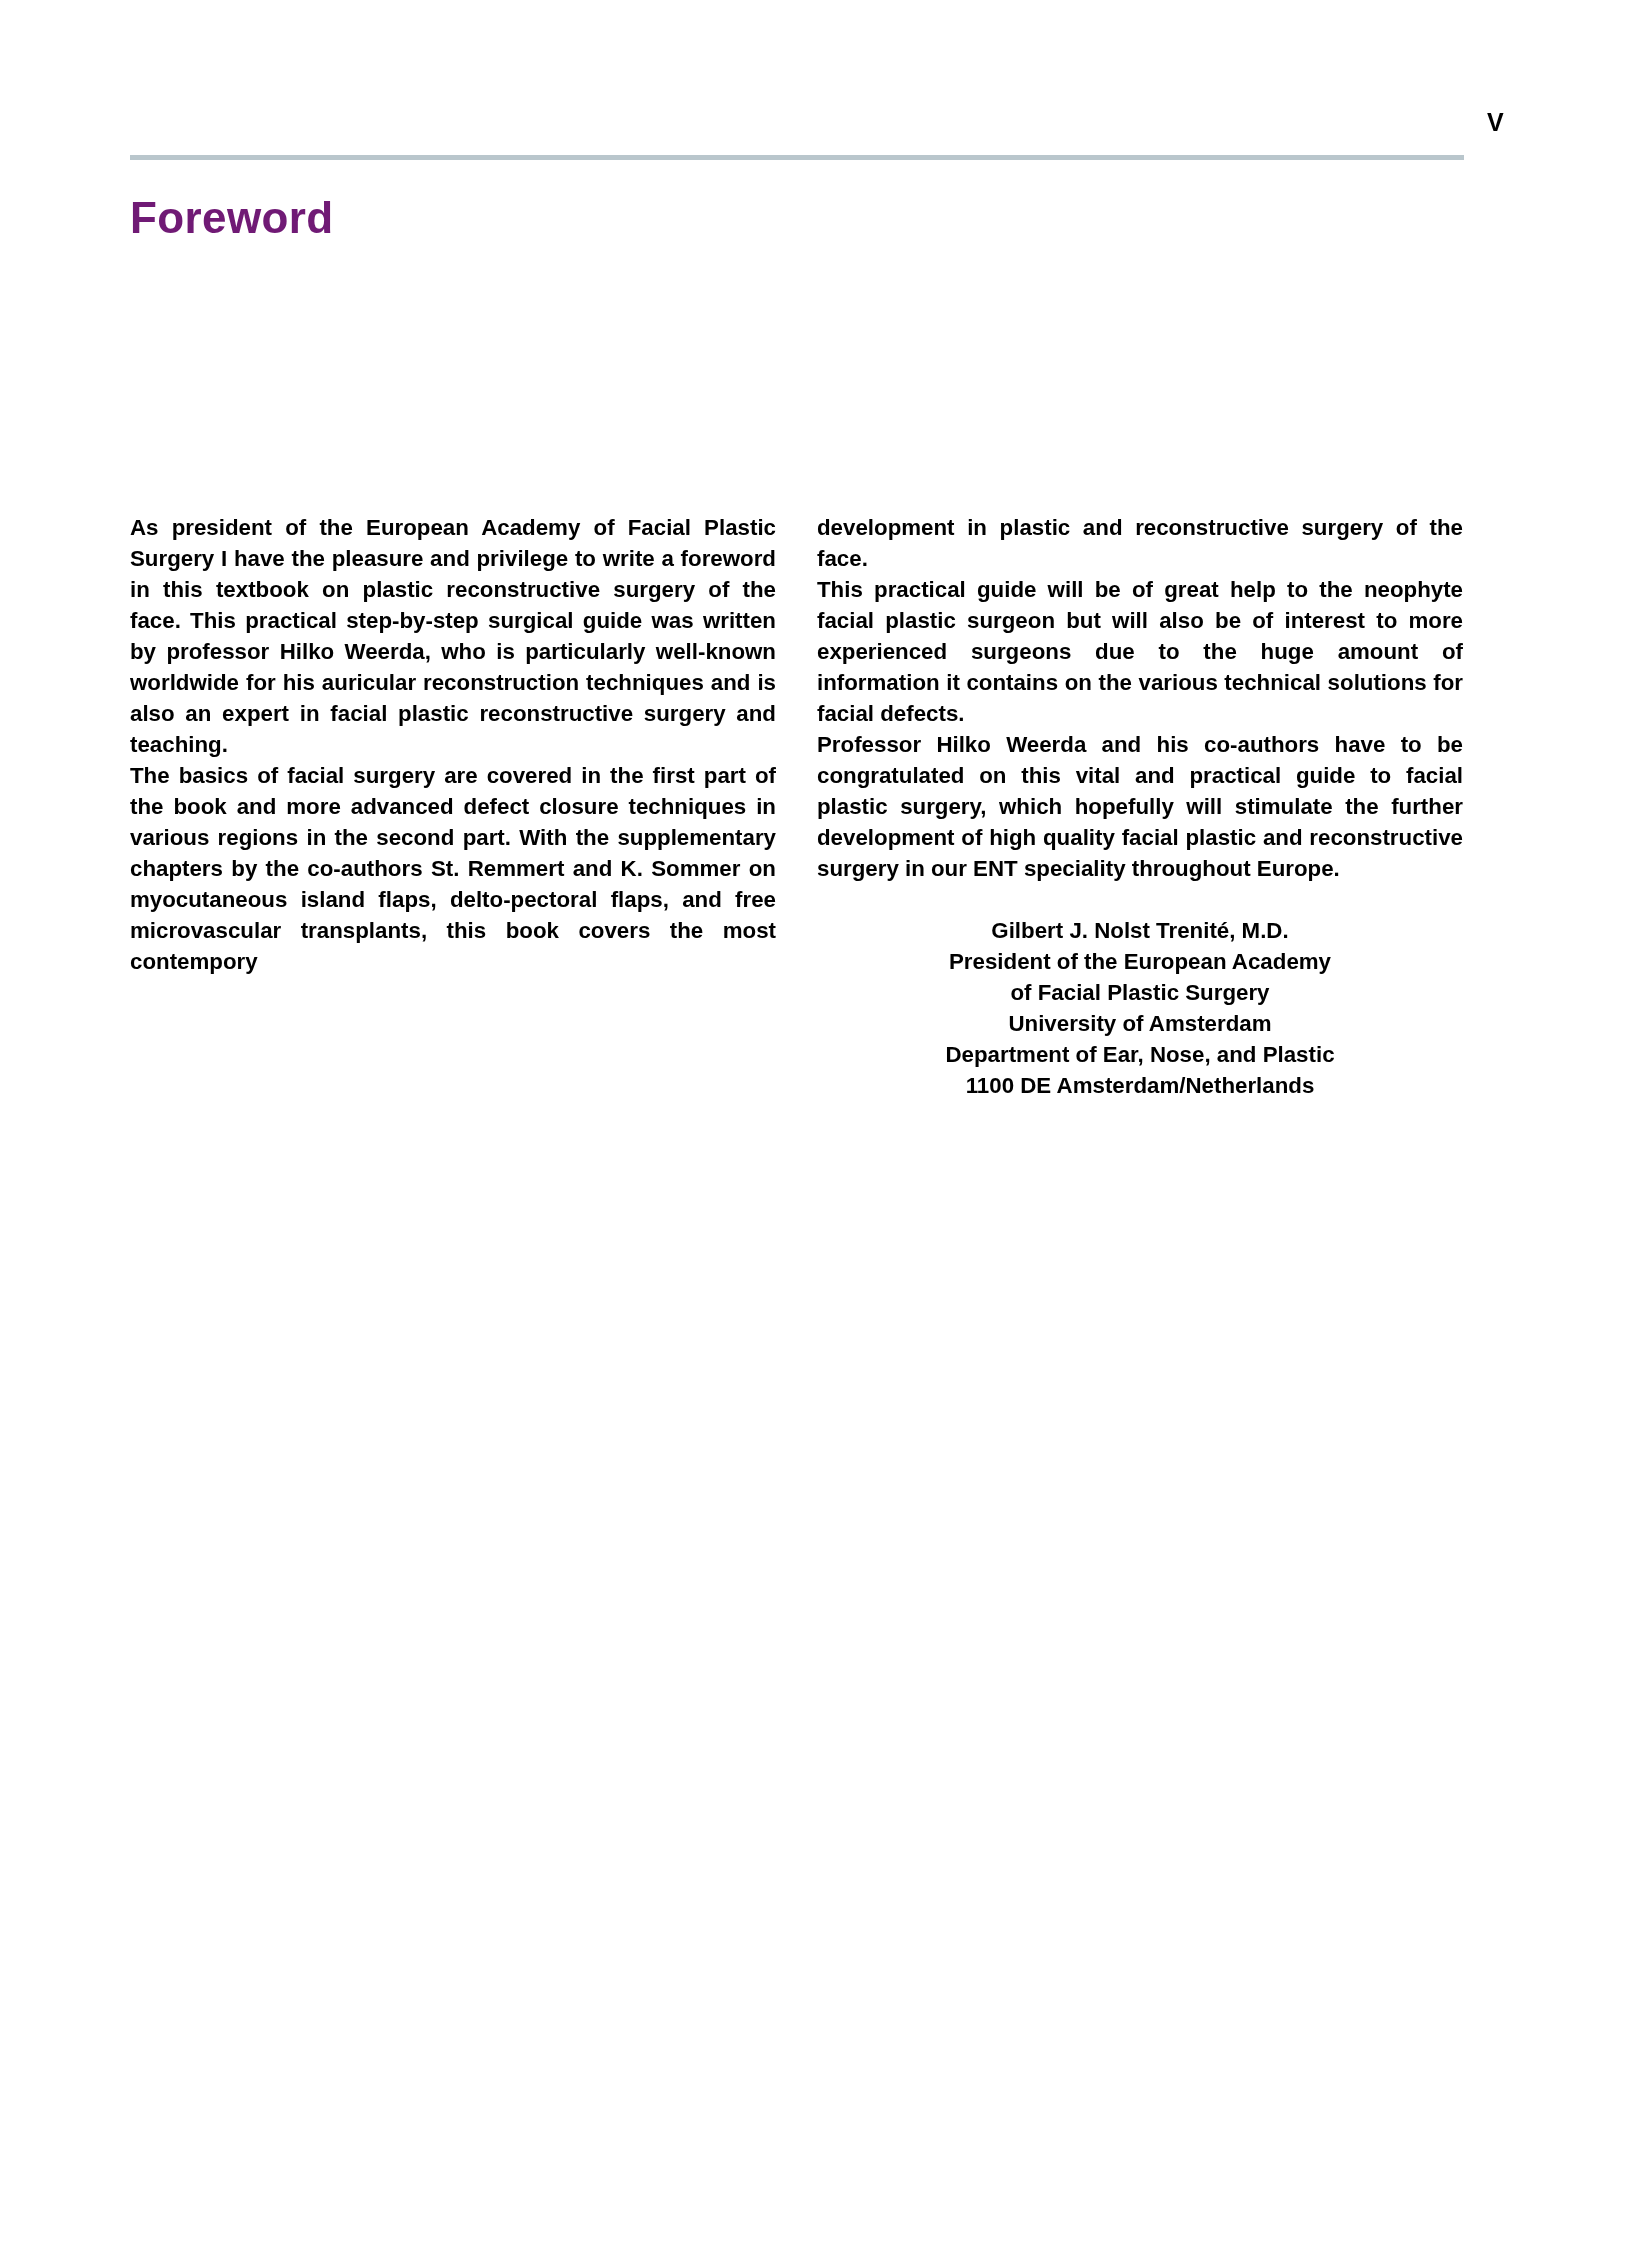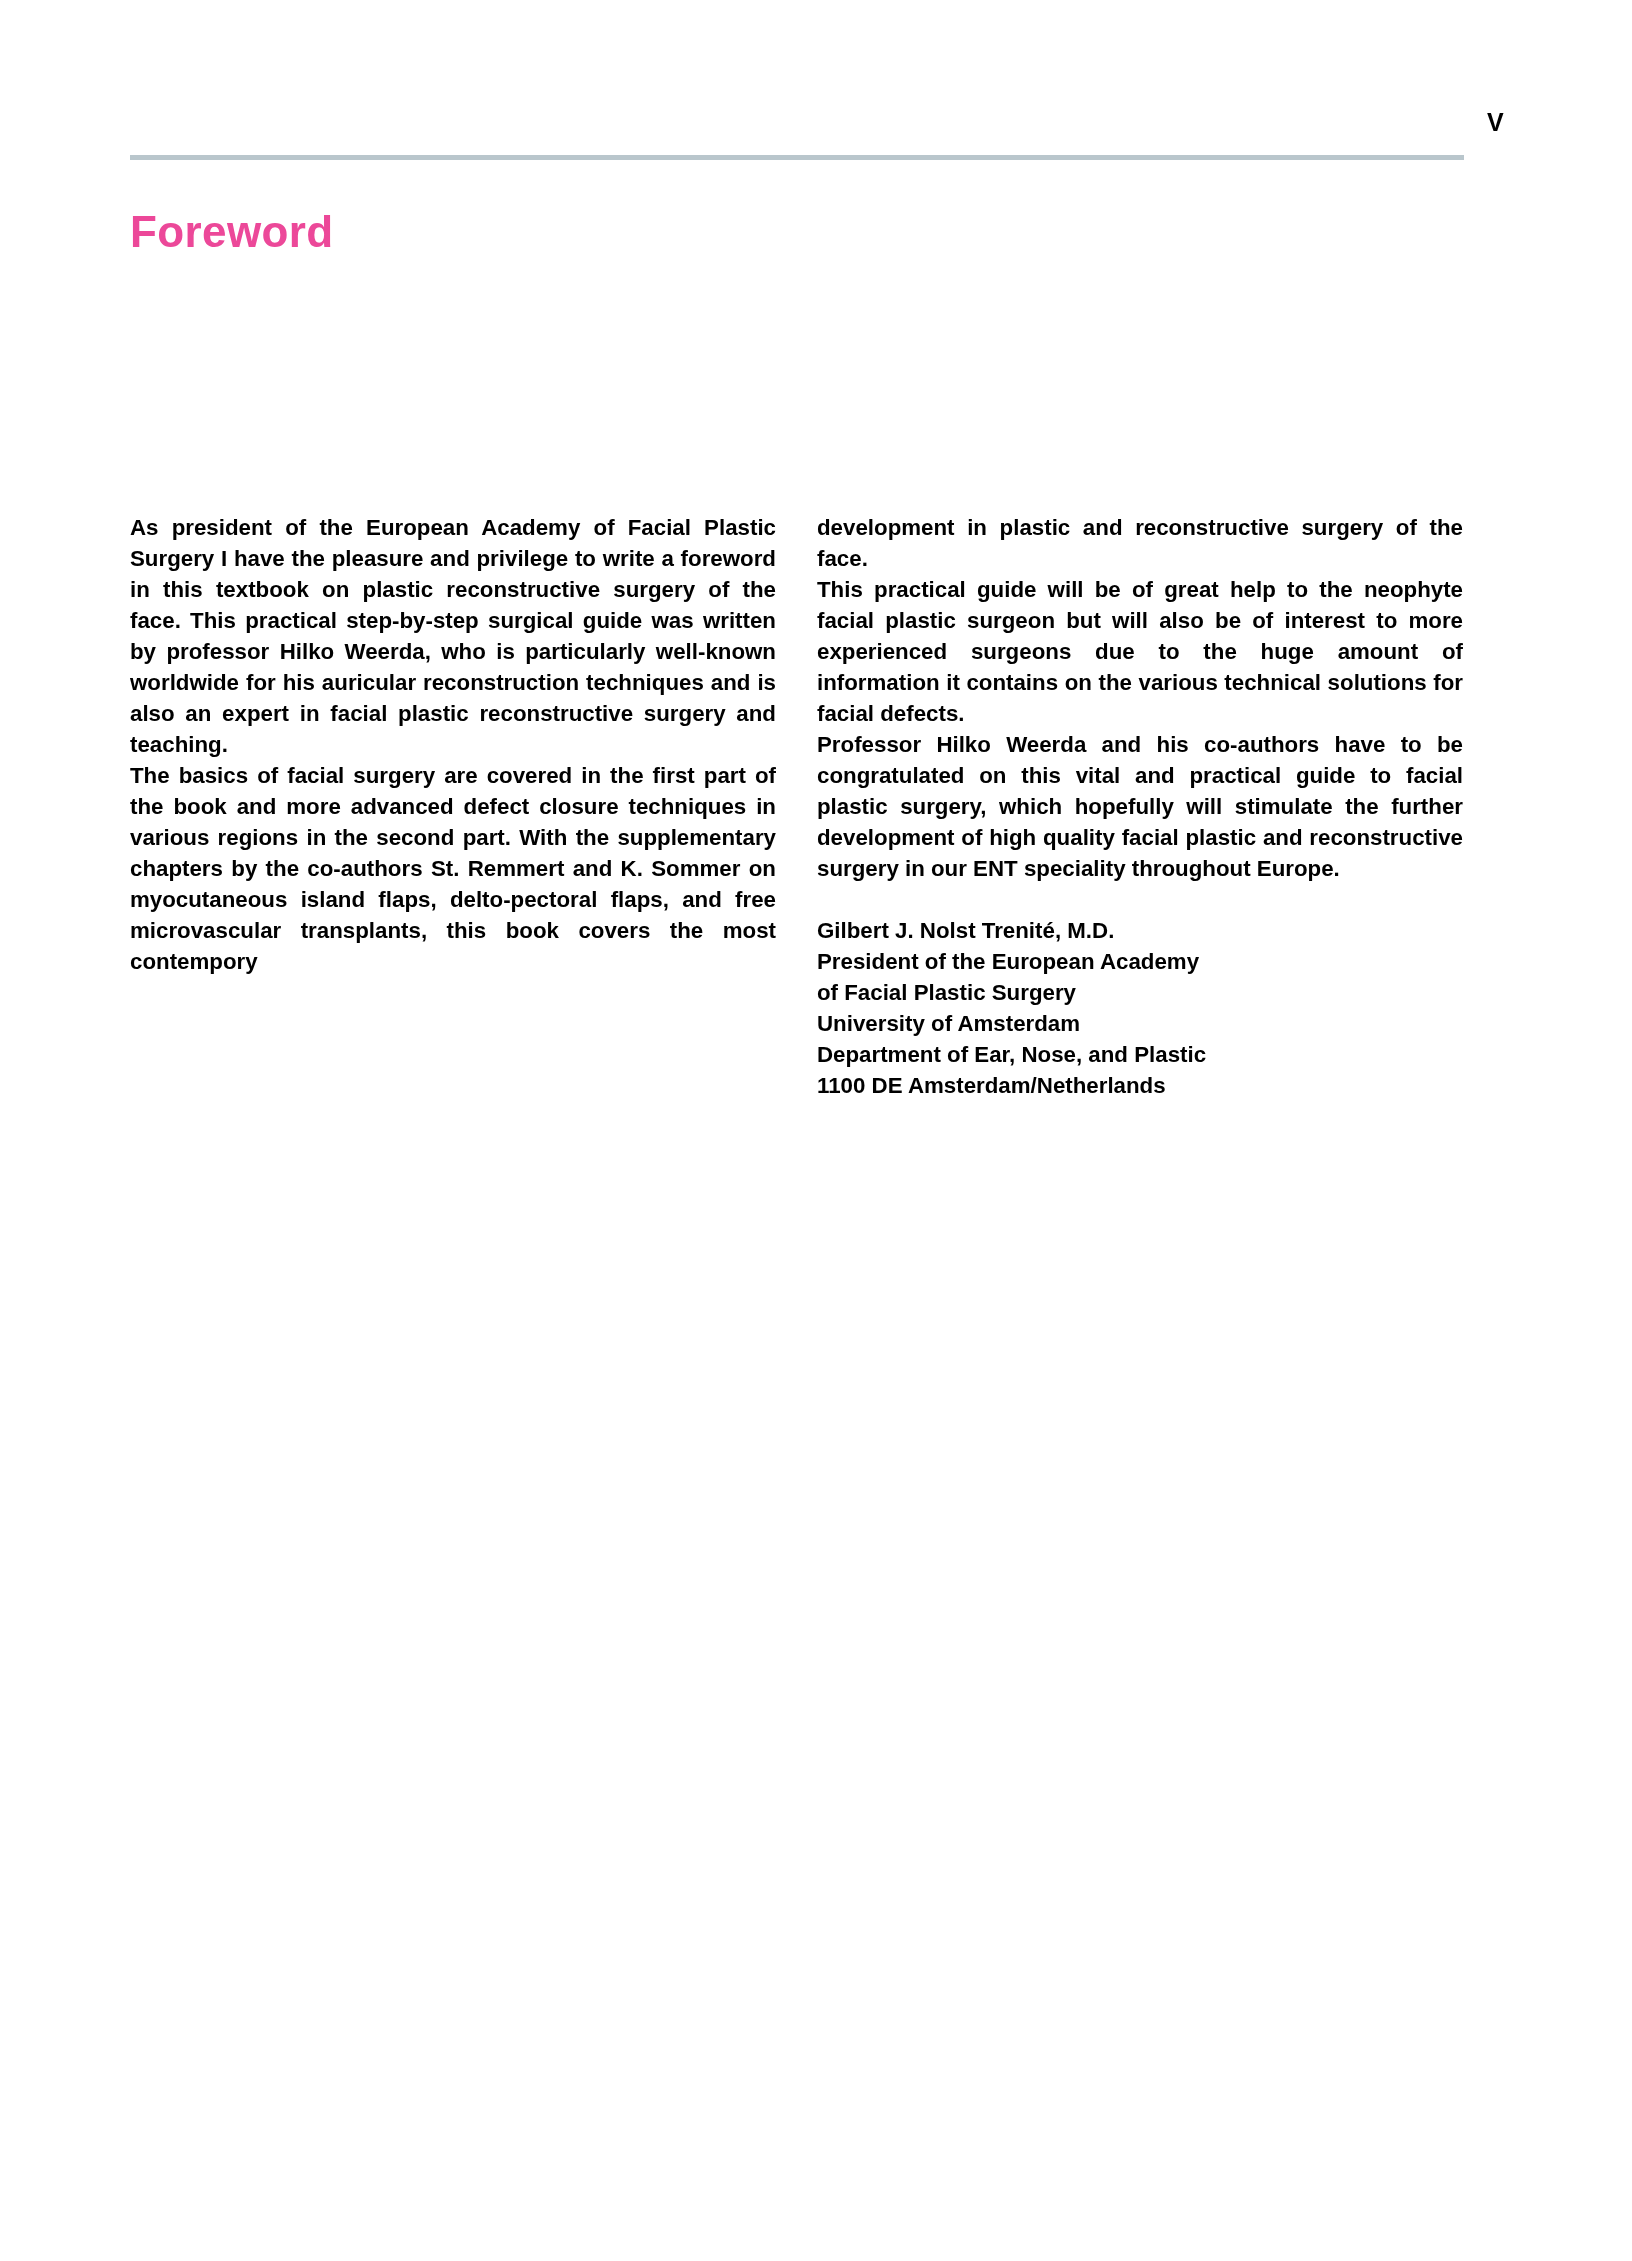--- a/index.html
+++ b/index.html
@@ -35,25 +35,25 @@
   .header-rule {
     position: absolute;
     top: 155px;
     left: 130px;
     width: 1334px;
     height: 5px;
     background: #b9c6cc;
   }
   .page-title {
     position: absolute;
-    top: 178px;
+    top: 164px;
     left: 130px;
     font-size: 44px;
     font-weight: bold;
-    color: #ec4899;
+    color: #701a75;
     letter-spacing: 0.4px;
   }
   .columns {
     position: absolute;
     top: 512px;
     left: 130px;
     width: 1334px;
     display: flex;
     gap: 41px;
   }
@@ -68,21 +68,21 @@
     text-justify: inter-word;
     margin: 0;
     hyphens: manual;
   }
   .signature {
     margin-top: 30.5px;
   }
   .sig-line {
     font-size: 22.3px;
     line-height: 31px;
-    text-align: left;
+    text-align: center;
     margin: 0;
     white-space: pre;
   }
 </style>
 </head>
 <body>
 
 <div class="page">
 
   <div class="page-number">V</div>

